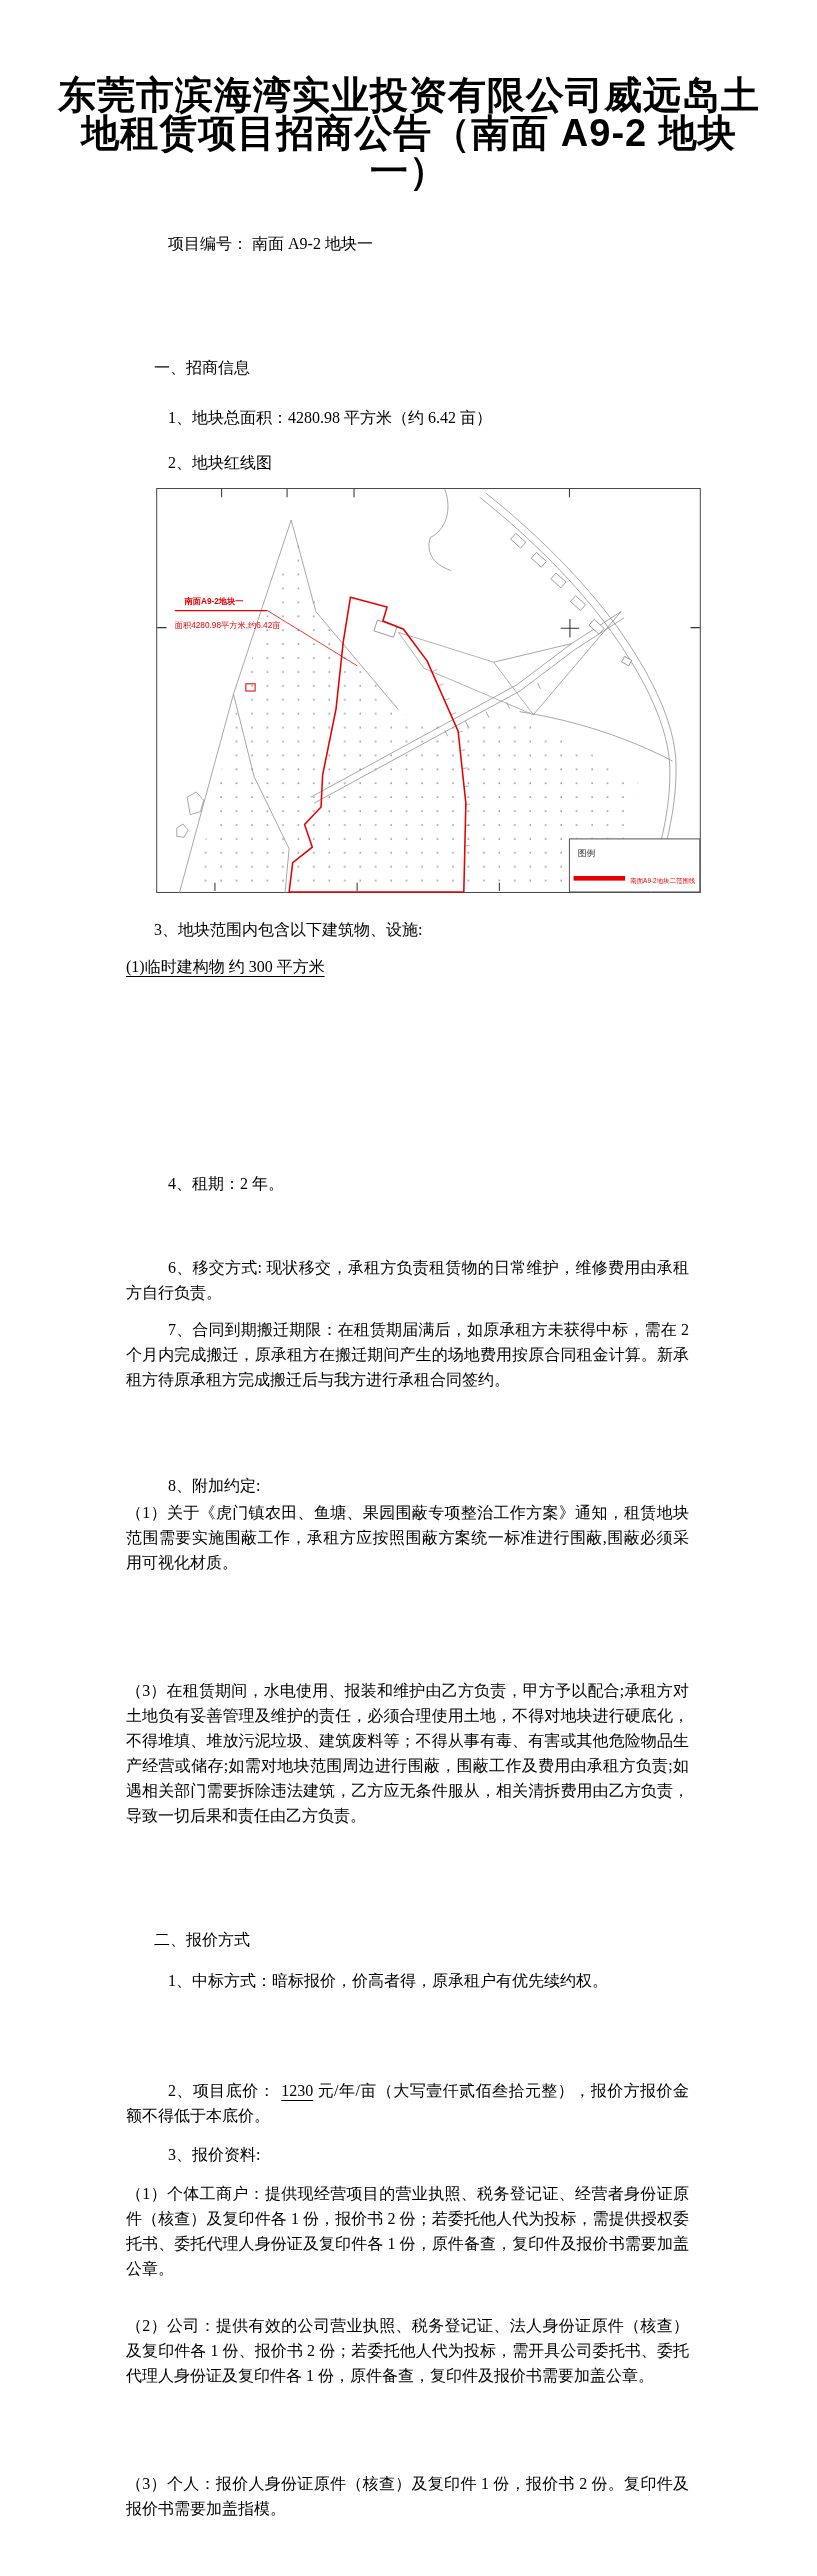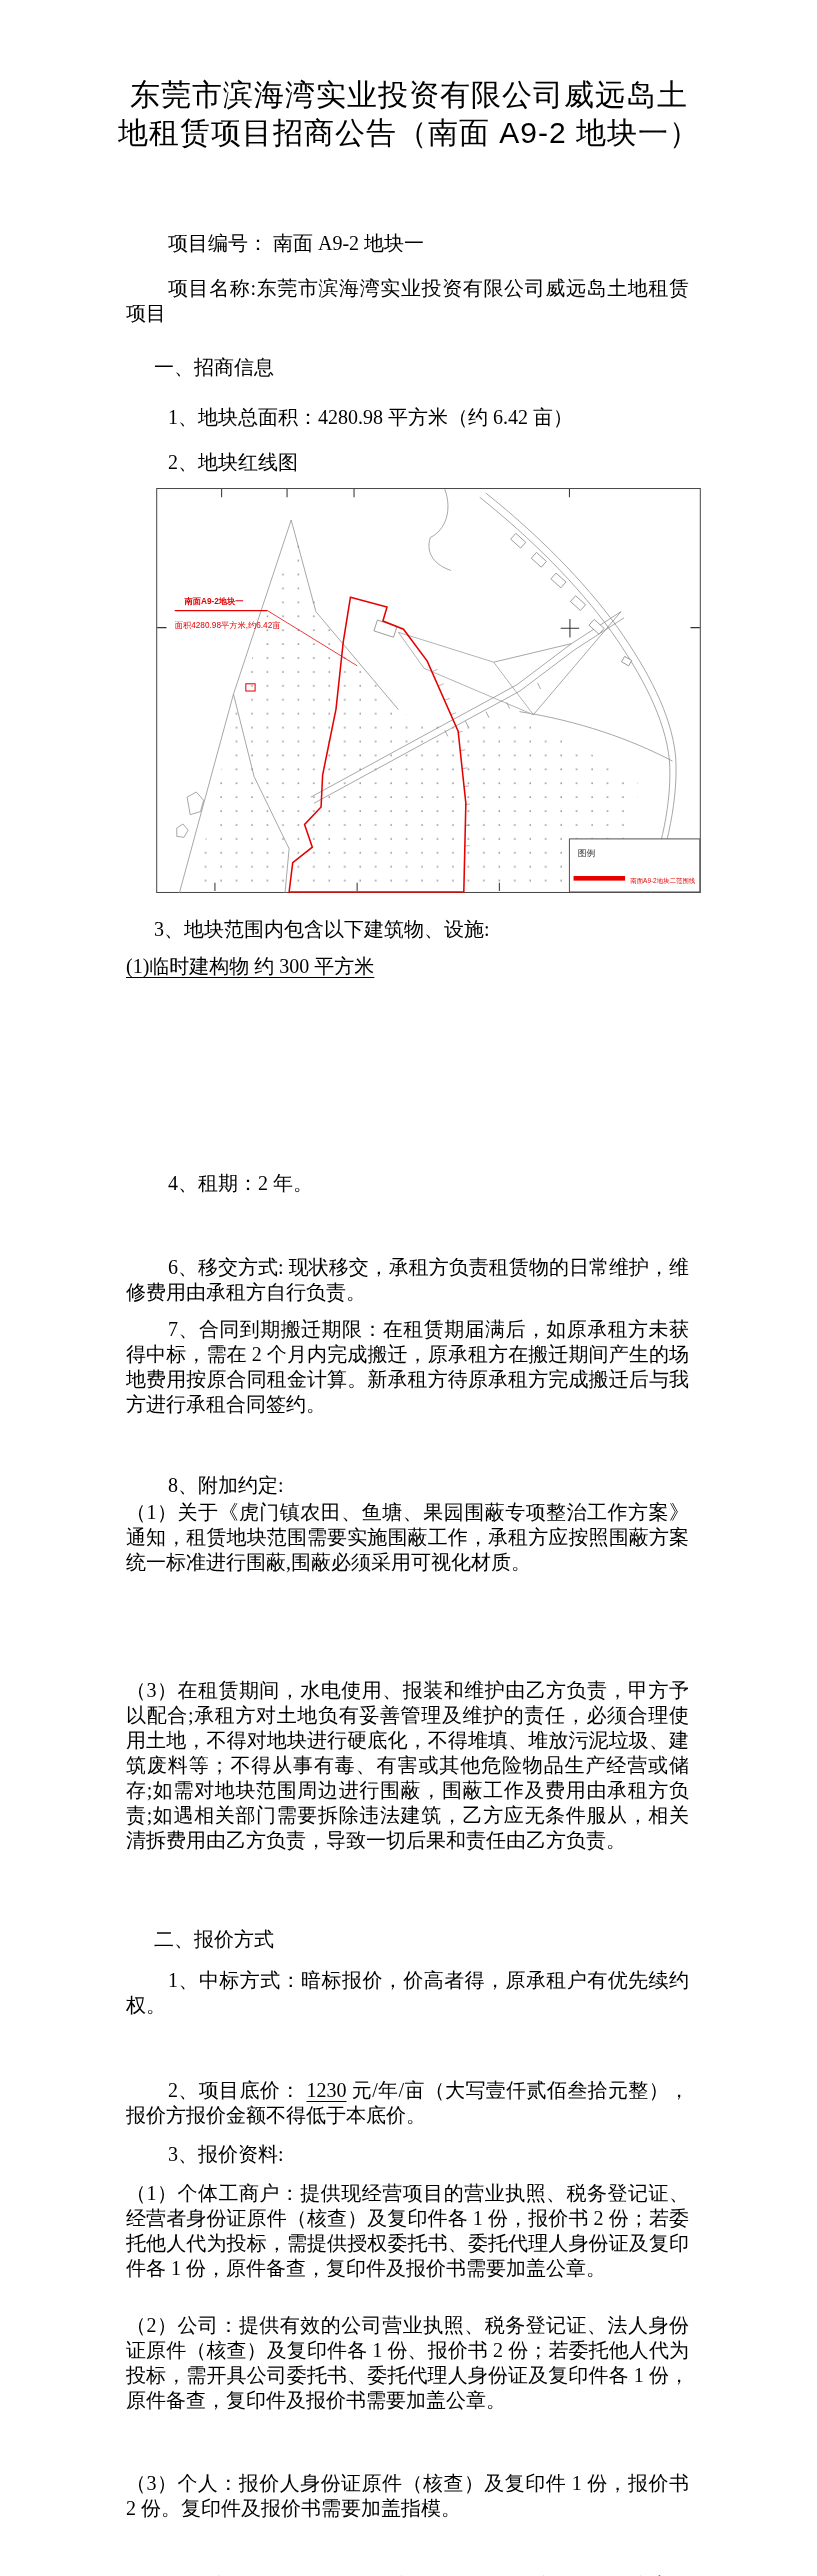--- a/index.html
+++ b/index.html
@@ -3,47 +3,46 @@
 <meta charset="utf-8">
 <style>
   html,body{margin:0;padding:0;background:#e8e8e8;}
   .page{
     position:relative;width:818px;height:3869px;background:#ffffff;
     font-family:"Liberation Serif","DejaVu Serif",serif;color:#000;
     margin:0 auto;overflow:hidden;
   }
   .doc-title{
     position:absolute;top:76px;left:57px;right:57px;text-align:center;
-    font-family:"Liberation Sans","DejaVu Sans",sans-serif;font-weight:400;
-    font-size:30px;line-height:38px;letter-spacing:1px;
+    font-family:"Liberation Sans","DejaVu Sans",sans-serif;font-weight:700;
+    font-size:38px;line-height:38px;letter-spacing:1px;
   }
   .blk{
     position:absolute;left:126px;right:129px;
-    font-size:20px;line-height:25px;text-align:justify;
+    font-size:16px;line-height:25px;text-align:justify;
   }
   .ind82{text-indent:42px;}
   .ind55{text-indent:28px;}
   .flush{text-indent:0;}
   .uline{text-decoration:underline;text-decoration-thickness:1px;text-underline-offset:3.6px;}
   .u{text-decoration:underline;text-decoration-thickness:1px;text-underline-offset:3.6px;margin-left:6px;}
   .map-wrap{position:absolute;left:156px;top:488px;width:545px;height:488px;}
   svg text{font-family:"Liberation Sans","DejaVu Sans",sans-serif;}
 </style>
 </head>
 <body>
 
 <div class="page">
 
   <div class="doc-title">
     <div>东莞市滨海湾实业投资有限公司威远岛土</div>
     <div>地租赁项目招商公告（南面 A9-2 地块一）</div>
   </div>
 
   <div class="blk ind82" style="top:231px">项目编号： 南面 A9-2 地块一</div>
-  <div class="blk ind82" style="top:276px">项目名称:东莞市滨海湾实业投资有限公司威远岛土地租赁项目</div>
   <div class="blk ind55" style="top:355px">一、招商信息</div>
   <div class="blk ind82" style="top:405px">1、地块总面积：4280.98 平方米（约 6.42 亩）</div>
   <div class="blk ind82" style="top:450px">2、地块红线图</div>
 
   <div class="map-wrap">
     <svg viewBox="0 0 1057 786" width="545" height="405" xmlns="http://www.w3.org/2000/svg">
       <defs>
         <pattern id="dots" width="30" height="27" patternUnits="userSpaceOnUse">
           <circle cx="6" cy="6" r="1.7" fill="#8a8a8a"></circle>
         </pattern>

